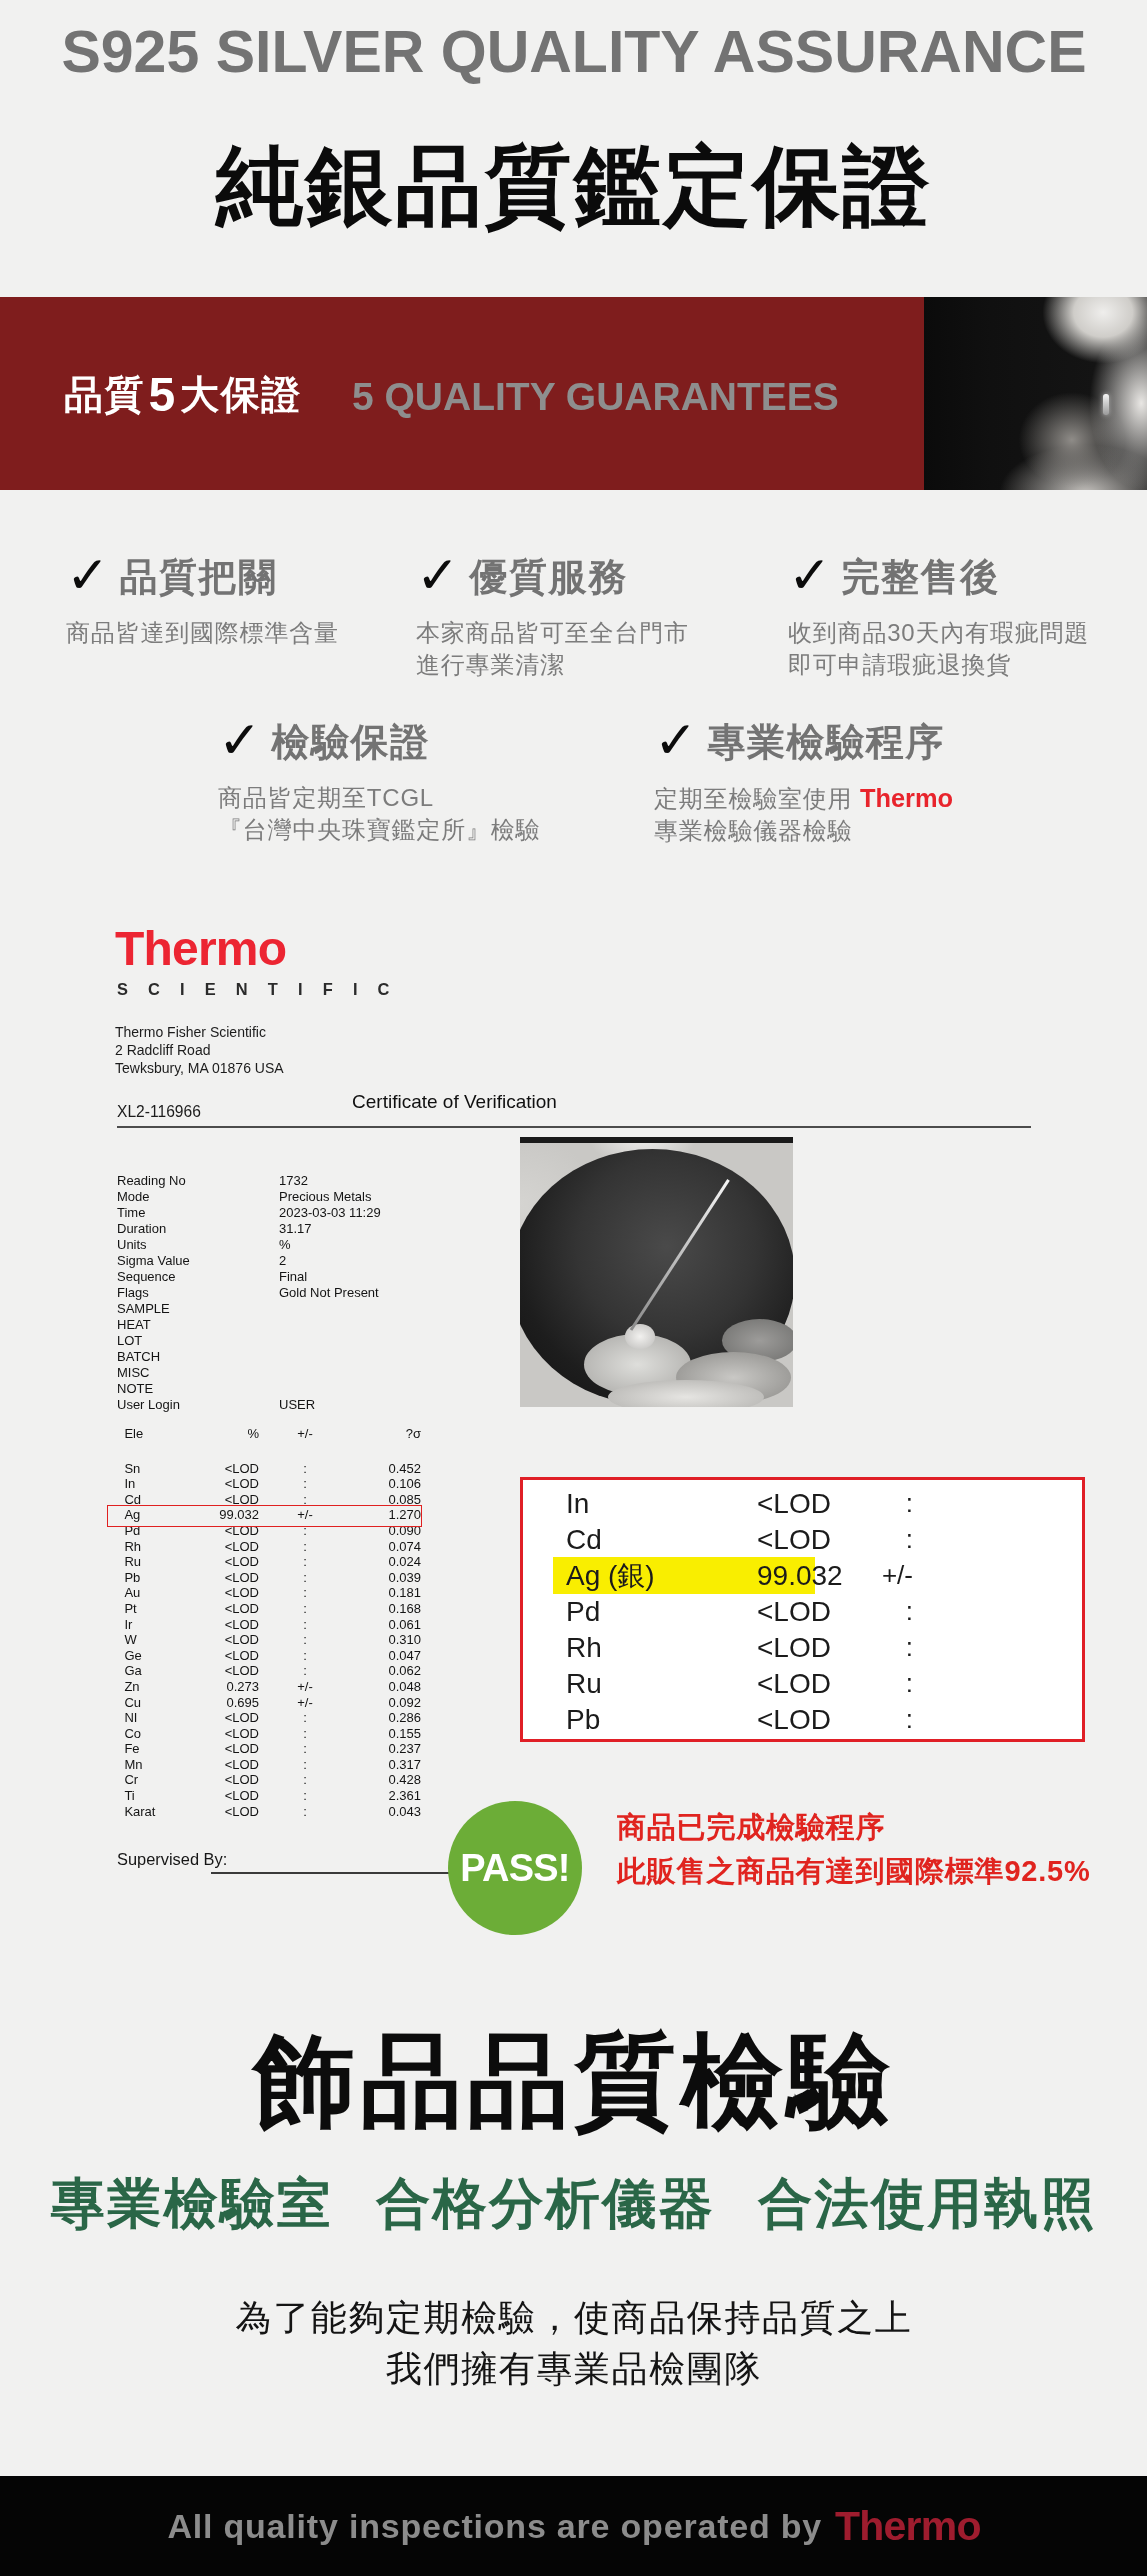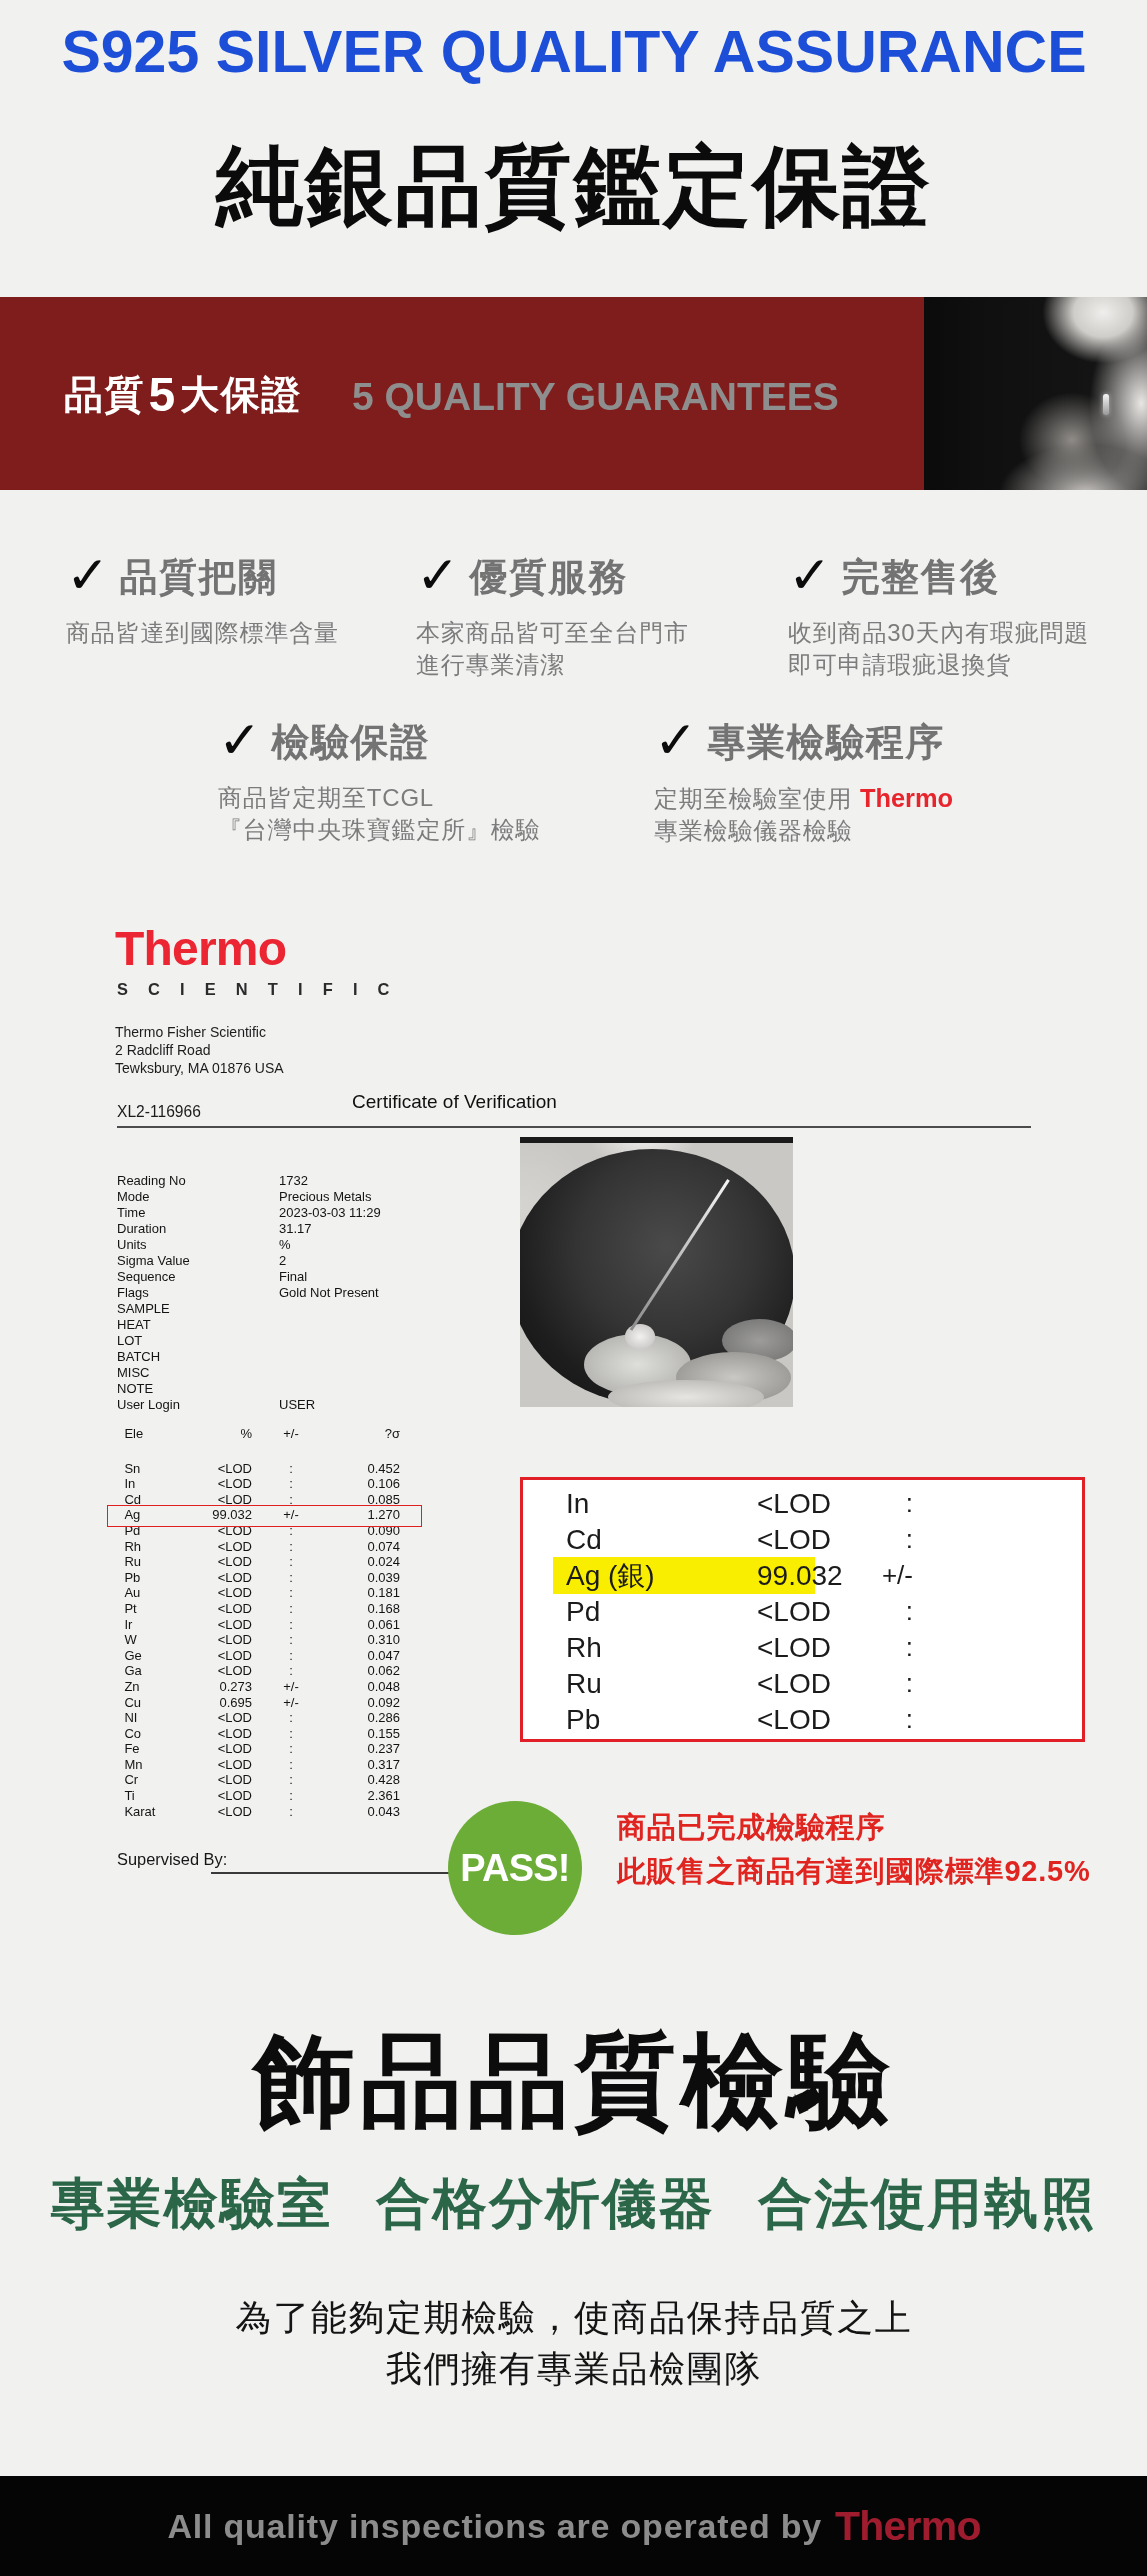--- a/index.html
+++ b/index.html
@@ -5,21 +5,21 @@
   html,body{margin:0;padding:0;background:#dcdcdc;}
   #canvas{
     position:relative;width:1148px;height:2576px;margin:0 auto;
     background:#f1f1f0;overflow:hidden;
     font-family:"Liberation Sans","DejaVu Sans",sans-serif;color:#141414;
   }
   .abs{position:absolute;}
 
   
   #watermark{top:18px;left:0;width:100%;text-align:center;white-space:nowrap;
-    font-size:59px;font-weight:bold;color:#1d4ed8;letter-spacing:0px;}
+    font-size:59px;font-weight:bold;color:#737373;letter-spacing:0px;}
   #main-title{top:128px;left:0;width:100%;text-align:center;
     font-size:87px;font-weight:900;color:#0b0b0b;letter-spacing:2.5px;white-space:nowrap;}
 
   
   #banner{top:297px;left:0;width:1148px;height:193px;background:#7f1d1d;}
   #banner-zh{left:64px;top:70px;font-size:39px;font-weight:800;color:#ffffff;letter-spacing:1.6px;}
   #banner-zh .num{font-size:48px;vertical-align:-3.3px;padding:0 3.3px;font-weight:800;}
   #banner-en{left:352px;top:78px;font-size:39px;font-weight:800;color:#8e8e8e;letter-spacing:0px;white-space:nowrap;}
   #banner-photo{right:0;top:0;width:224px;height:193px;
     background:
@@ -66,21 +66,21 @@
     background:linear-gradient(#f5f5f5,#8a8a8a);}
   .nugget{border-radius:50%;}
   #n1{left:64px;top:197px;width:107px;height:61px;background:radial-gradient(#dededb,#a8a7a4);}
   #n2{left:156px;top:215px;width:115px;height:51px;background:radial-gradient(#c9c8c5,#8c8b88);}
   #n3{left:202px;top:182px;width:75px;height:43px;background:radial-gradient(#9d9c9a,#6e6e6c);}
   #n4{left:88px;top:243px;width:156px;height:34px;background:radial-gradient(#e6e5e2,#b0afac);}
   #n5{left:105px;top:187px;width:29.5px;height:24.6px;background:radial-gradient(#f2f1ef,#bdbcba);}
 
   
   #ele-table{left:117px;top:1426px;font-size:13px;color:#141414;}
-  .t-row{display:flex;height:15.6px;line-height:15.6px;}
+  .t-row{display:flex;height:15.6px;line-height:15.6px;gap:7px;}
   .t-row .c1{width:74px;padding-left:7.4px;box-sizing:border-box;}
   .t-row .c2{width:61px;text-align:right;}
   .t-row .c3{width:78px;text-align:center;}
   .t-row .c4{width:70px;text-align:right;}
   #t-spacer{height:19px;}
   #ag-box{left:-9.8px;top:79px;width:313px;height:19.7px;border:1.6px solid #e02020;background:transparent;}
 
   
   #supervised{left:117px;top:1850px;font-size:16.4px;color:#161616;}
   #sup-line{left:211px;top:1872px;width:238px;height:1.6px;background:#3a3a3a;}

